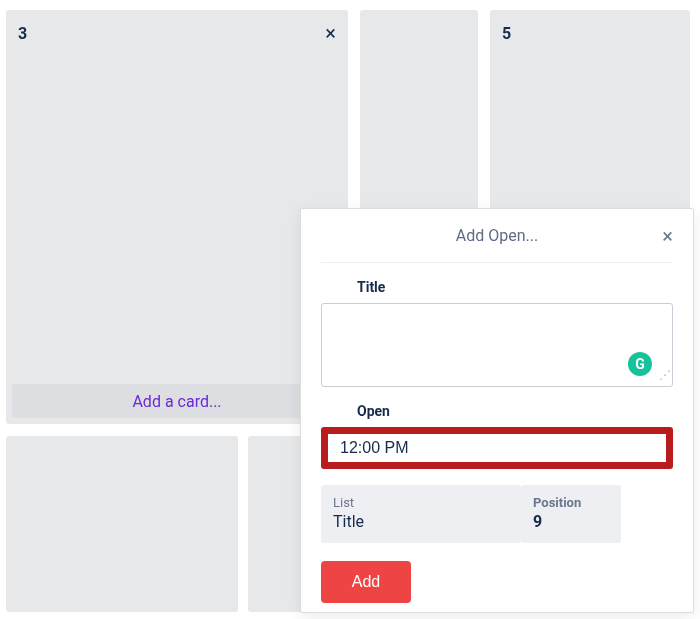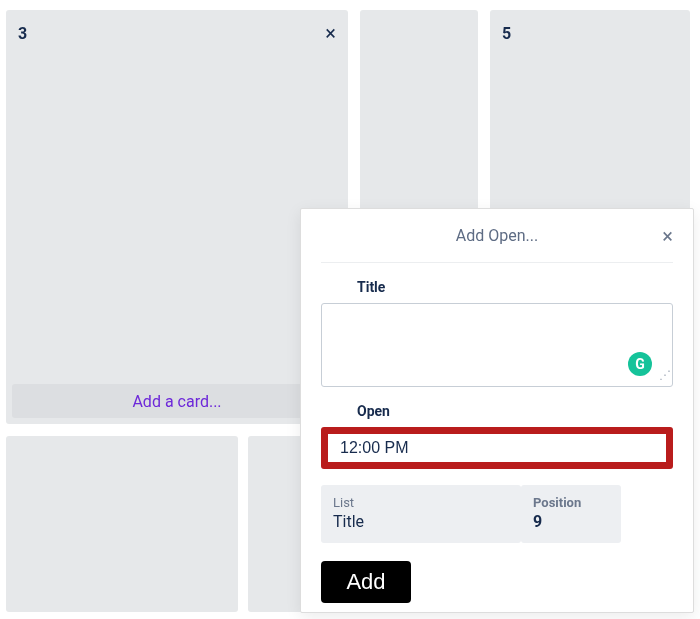--- a/index.html
+++ b/index.html
@@ -176,25 +176,25 @@
   }
   .meta-value {
     font-size: 16px;
     color: #172b4d;
   }
 
   .add-btn {
     margin-top: 18px;
     width: 90px;
     height: 42px;
-    background: #000000;
+    background: #ef4444;
     color: #fff;
     border: none;
     border-radius: 4px;
-    font-size: 22px;
+    font-size: 16px;
     cursor: pointer;
   }
 </style>
 </head>
 <body>
 
 <div class="board">
 
   <div class="list list1">
     <div class="list-top">

